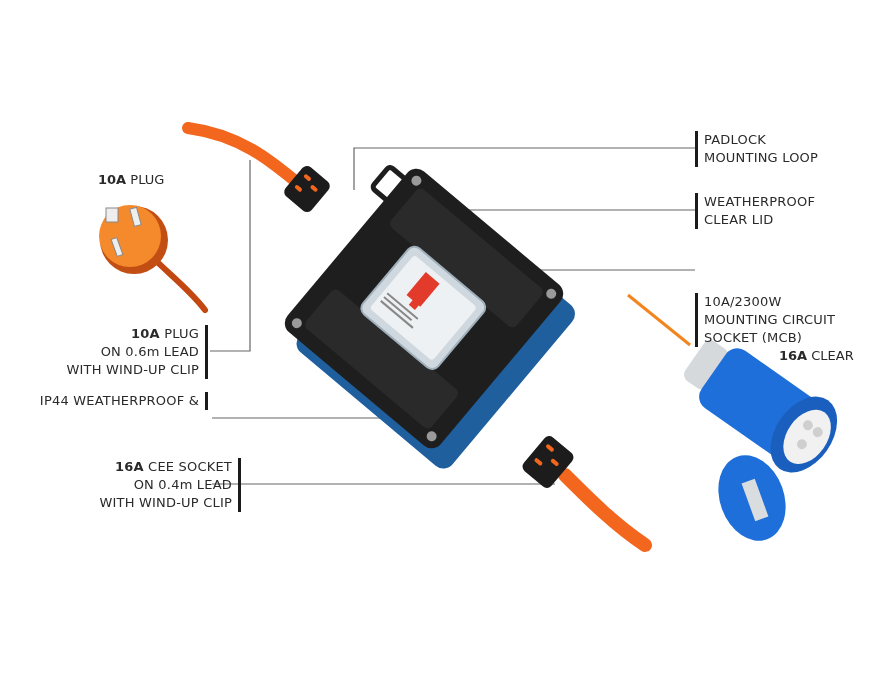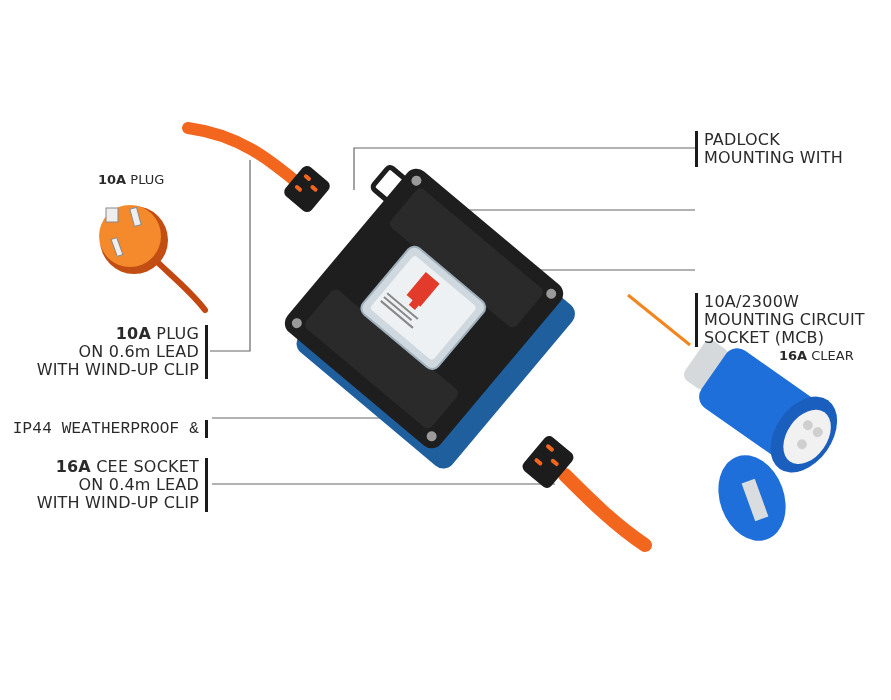--- a/index.html
+++ b/index.html
@@ -1,19 +1,19 @@
 <!DOCTYPE html>
 <html><head>
 <meta charset="utf-8">
 <style>
   html, body { margin:0; padding:0; background:#ffffff; }
   body { width:891px; height:700px; position:relative; overflow:hidden; font-family:"DejaVu Sans", "Liberation Sans", sans-serif; }
   .stage { position:absolute; left:0; top:0; width:891px; height:700px; }
   svg.art { position:absolute; left:0; top:0; }
-  .lbl { position:absolute; color:#2a2a2a; font-size:16px; line-height:18px; letter-spacing:0.2px; }
+  .lbl { position:absolute; color:#2a2a2a; font-size:13px; line-height:18px; letter-spacing:0.2px; }
   .lbl .line { display:block; white-space:nowrap; }
   .lbl b { font-weight:bold; }
   .right-al { text-align:right; border-right:3px solid #1b1b1b; padding-right:6px; }
   .left-al { text-align:left; border-left:3px solid #1b1b1b; padding-left:6px; }
   .caption { position:absolute; font-size:13px; color:#2a2a2a; white-space:nowrap; }
   .caption b { font-weight:bold; }
 </style>
 </head>
 <body>
 
@@ -103,31 +103,35 @@
   </svg>
 
   <div class="caption" style="left:98px; top:172px;"><b>10A</b><span> PLUG</span></div>
   <div class="caption" style="left:779px; top:348px;"><b>16A</b><span> CLEAR</span></div>
 
   <div class="lbl right-al" style="right:683px; top:325px;">
     <span class="line"><b>10A</b><span> PLUG</span></span>
     <span class="line">ON 0.6m LEAD</span>
     <span class="line">WITH WIND-UP CLIP</span>
   </div>
-  <div class="lbl right-al" style="right:683px; top:420px;font-family:Liberation Mono, monospace;">
+  <div class="lbl right-al" style="right:683px; top:392px;">
     <span class="line">IP44 WEATHERPROOF &amp;</span>
   </div>
-  <div class="lbl right-al" style="right:683px; top:458px;">
+  <div class="lbl right-al" style="right:650px; top:458px;">
     <span class="line"><b>16A</b><span> CEE SOCKET</span></span>
     <span class="line">ON 0.4m LEAD</span>
     <span class="line">WITH WIND-UP CLIP</span>
   </div>
 
   <div class="lbl left-al" style="left:695px; top:131px;">
     <span class="line">PADLOCK</span>
-    <span class="line">MOUNTING WITH</span>
+    <span class="line">MOUNTING LOOP</span>
+  </div>
+  <div class="lbl left-al" style="left:695px; top:193px;">
+    <span class="line">WEATHERPROOF</span>
+    <span class="line">CLEAR LID</span>
   </div>
   <div class="lbl left-al" style="left:695px; top:245px;margin-top:48px;">
     <span class="line">10A/2300W</span>
     <span class="line">MOUNTING CIRCUIT</span>
     <span class="line">SOCKET (MCB)</span>
   </div>
 </div>
 
 </body></html>

